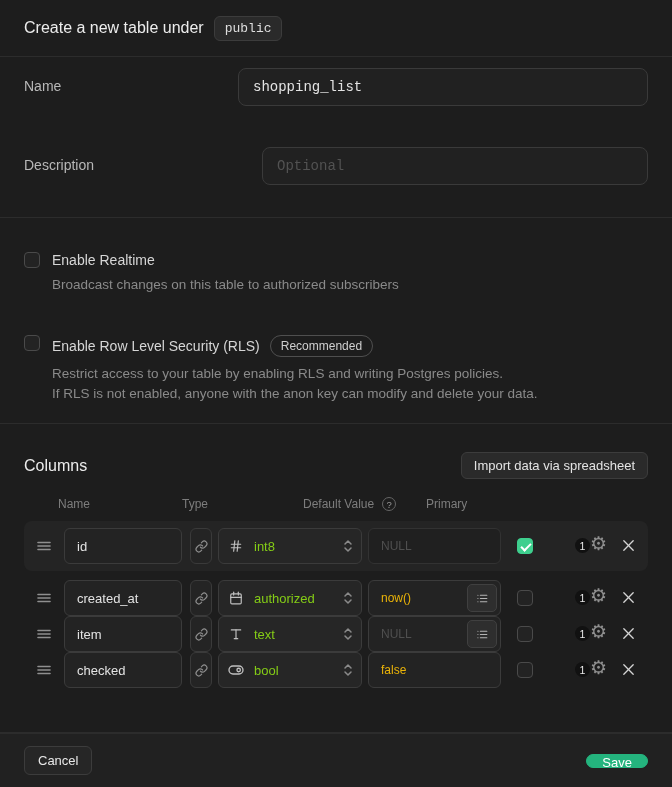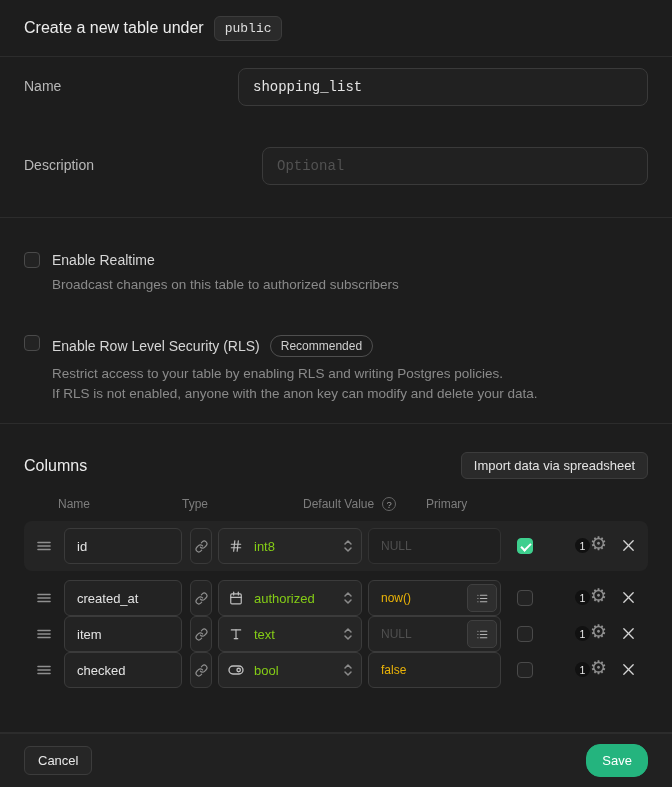--- a/index.html
+++ b/index.html
@@ -61,21 +61,21 @@
   .default-menu-btn { position:absolute; right:4px; top:4px; width:30px; height:28px; background:#2e2e2e; border:1px solid #404040; border-radius:5px; display:flex; align-items:center; justify-content:center; color:#b5b5b5; cursor:pointer; }
   .primary-cb { margin-right:42px; }
   .gear-group { position:relative; width:32px; height:20px; margin-right:14px; flex:none; cursor:pointer; }
   .gear-glyph { position:absolute; right:0; top:-2px; font-size:19px; line-height:20px; color:#8f8f8f; }
   .count-badge { position:absolute; left:0; top:2px; width:15px; height:15px; background:#111; border-radius:50%; color:#eaeaea; font-size:10.5px; display:flex; align-items:center; justify-content:center; z-index:1; }
   .remove-btn { width:16px; height:16px; color:#d4d4d4; flex:none; cursor:pointer; }
 
   
   .modal-footer { position:absolute; left:0; right:0; bottom:0; height:54px; background:#212121; border-top:1px solid #2c2c2c; display:flex; align-items:center; justify-content:space-between; padding:0 24px; }
   .btn-cancel { height:29px; background:#262626; border:1px solid #3c3c3c; border-radius:6px; color:#e8e8e8; font-size:13px; padding:0 13px; font-family:"Liberation Sans",sans-serif; cursor:pointer; }
-  .btn-save { height:33px; background:#24b47e; border:1px solid #24b47e; border-radius:14px; color:#fff; font-size:13px; padding:0 15px; font-family:"Liberation Sans",sans-serif; cursor:pointer; }
+  .btn-save { height:14px; background:#24b47e; border:1px solid #24b47e; border-radius:14px; color:#fff; font-size:13px; padding:0 15px; font-family:"Liberation Sans",sans-serif; cursor:pointer; }
   svg { display:block; }
 </style>
 </head>
 <body>
 
 <div class="modal">
 
   <div class="modal-header">
     <span class="modal-title">Create a new table under</span>
     <span class="schema-badge">public</span>

